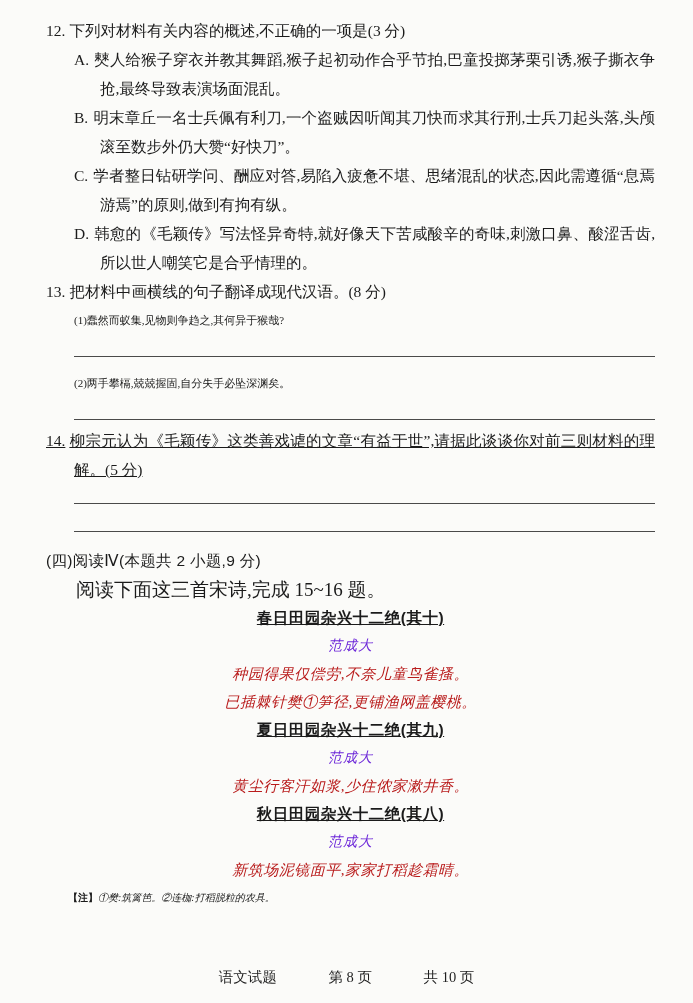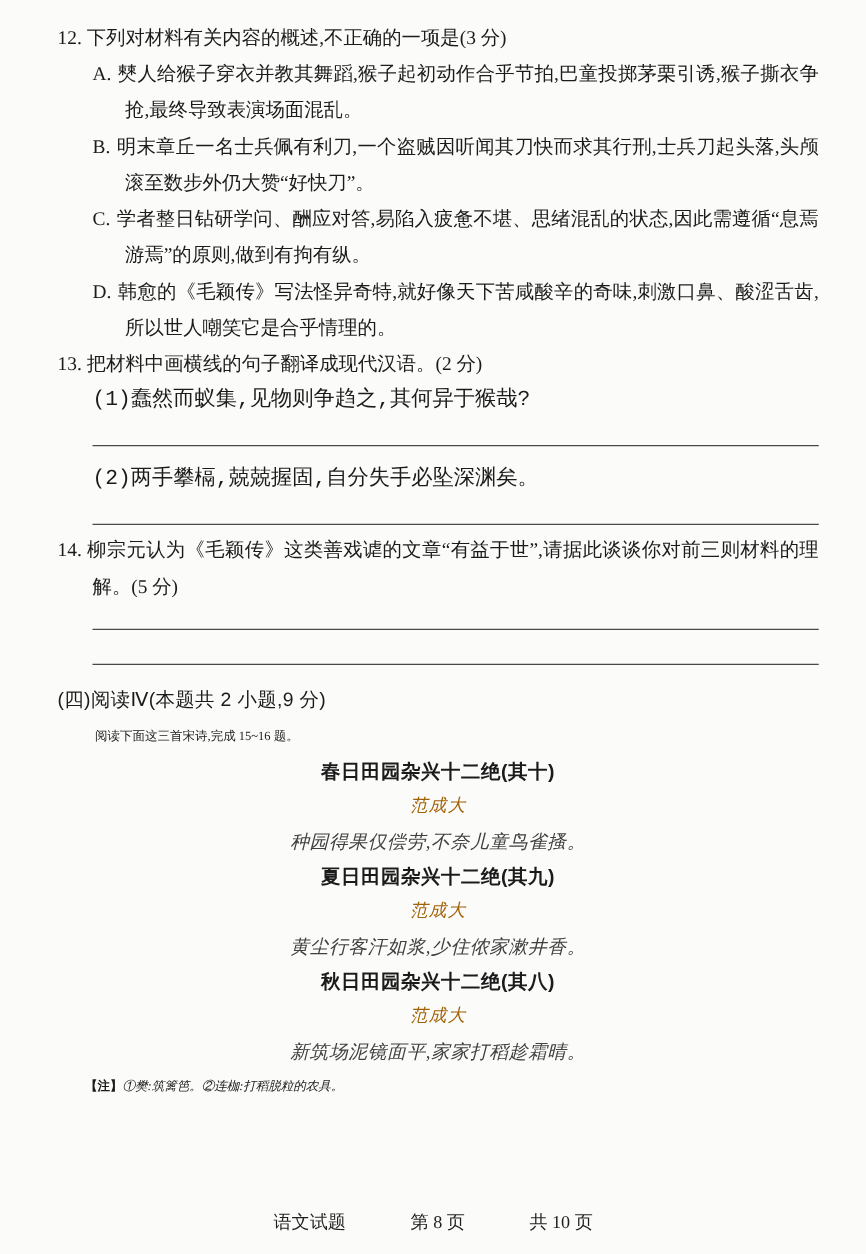--- a/index.html
+++ b/index.html
@@ -14,54 +14,55 @@
     width: 693px; height: 1003px;
     padding: 16px 38px 0 46px;
     position: relative;
   }
   .txt { font-size: 15.5px; line-height: 29px; text-align: justify; }
   .hang28 { padding-left: 28px; text-indent: -28px; }
   .qnum { padding-right: 4px; }
   .options { margin-left: 28px; }
   .opt { padding-left: 26px; text-indent: -26px; font-size: 15.5px; line-height: 29px; text-align: justify; }
   .olabel { padding-right: 5px; }
-  .part { margin-left: 28px; font-size: 17px; line-height: 29px; font-family: Liberation Mono, monospace; }
+  .part { margin-left: 28px; font-size: 11px; line-height: 29px; }
   .ansline {
     margin-left: 28px;
     border-bottom: 1.5px solid #4a4a4a;
   }
   .ans-a { height: 22px; }
   .ans-b { height: 22px; }
   .ans-c { height: 20px; }
   .ans-d { height: 28px; }
   .gap12 { margin-top: 12px; }
-  .gap6  { margin-top: 6px; }
+  .gap6  { margin-top: 6px; text-decoration: underline; }
   .sec-header {
     margin-top: 14px;
     font-family: "Liberation Sans", "DejaVu Sans", sans-serif;
     font-weight: normal;
     font-size: 15.5px; line-height: 29px;
     letter-spacing: 0.3px;
   }
-  .intro { margin-left: 30px; font-size: 10px; line-height: 29px; }
+  .intro { margin-left: 30px; font-size: 19px; line-height: 29px; }
   .poem { text-align: center; }
   .poem-title {
     font-family: "Liberation Sans", "DejaVu Sans", sans-serif;
     font-weight: bold;
     font-size: 15.5px; line-height: 28px;
     letter-spacing: 0.5px;
+    text-decoration: underline;
   }
   .poem-author {
     font-size: 14px; line-height: 28px;
-    font-style: italic; color: #a16207;
+    font-style: italic; color: #6d28d9;
     letter-spacing: 1px;
   }
   .poem-line {
     font-size: 15px; line-height: 28px;
-    font-style: italic; color: #404040;
+    font-style: italic; color: #b91c1c;
     letter-spacing: 0.5px;
   }
   .note { margin-left: 22px; font-size: 10px; line-height: 28px; }
   .note-label { font-family: "Liberation Sans", "DejaVu Sans", sans-serif; font-weight: bold; }
   .note-text { font-style: italic; }
   .footer {
     position: absolute;
     left: 0; bottom: 16px;
     width: 100%;
     text-align: center;
@@ -87,40 +88,41 @@
     </div>
     <div class="opt">
       <span class="olabel">C.</span><span>学者整日钻研学问、酬应对答,易陷入疲惫不堪、思绪混乱的状态,因此需遵循“息焉游焉”的原则,做到有拘有纵。</span>
     </div>
     <div class="opt">
       <span class="olabel">D.</span><span>韩愈的《毛颖传》写法怪异奇特,就好像天下苦咸酸辛的奇味,刺激口鼻、酸涩舌齿,所以世人嘲笑它是合乎情理的。</span>
     </div>
   </div>
 
   <div class="txt hang28">
-    <span class="qnum">13.</span><span>把材料中画横线的句子翻译成现代汉语。(2 分)</span>
+    <span class="qnum">13.</span><span>把材料中画横线的句子翻译成现代汉语。(8 分)</span>
   </div>
   <div class="part">(1)蠢然而蚁集,见物则争趋之,其何异于猴哉?</div>
   <div class="ansline ans-a"></div>
   <div class="part gap12">(2)两手攀槅,兢兢握固,自分失手必坠深渊矣。</div>
   <div class="ansline ans-b"></div>
 
   <div class="txt hang28 gap6">
     <span class="qnum">14.</span><span>柳宗元认为《毛颖传》这类善戏谑的文章“有益于世”,请据此谈谈你对前三则材料的理解。(5 分)</span>
   </div>
   <div class="ansline ans-c"></div>
   <div class="ansline ans-d"></div>
 
   <div class="sec-header">(四)阅读Ⅳ(本题共 2 小题,9 分)</div>
   <div class="intro">阅读下面这三首宋诗,完成 15~16 题。</div>
 
   <div class="poem">
     <div class="poem-title">春日田园杂兴十二绝(其十)</div>
     <div class="poem-author">范成大</div>
     <div class="poem-line">种园得果仅偿劳,不奈儿童鸟雀搔。</div>
+    <div class="poem-line">已插棘针樊①笋径,更铺渔网盖樱桃。</div>
   </div>
 
   <div class="poem">
     <div class="poem-title">夏日田园杂兴十二绝(其九)</div>
     <div class="poem-author">范成大</div>
     <div class="poem-line">黄尘行客汗如浆,少住侬家漱井香。</div>
   </div>
 
   <div class="poem">
     <div class="poem-title">秋日田园杂兴十二绝(其八)</div>

